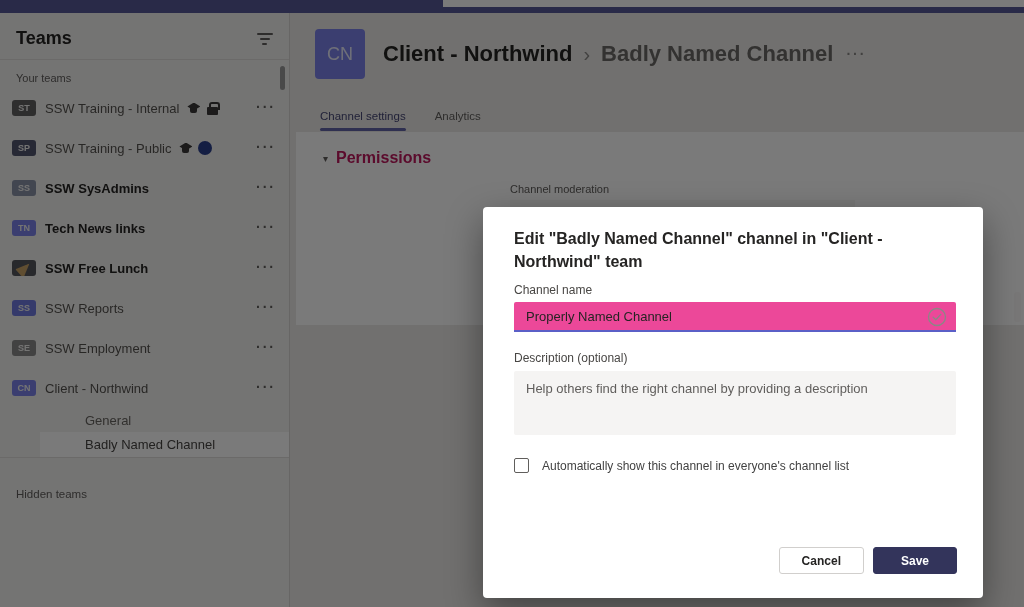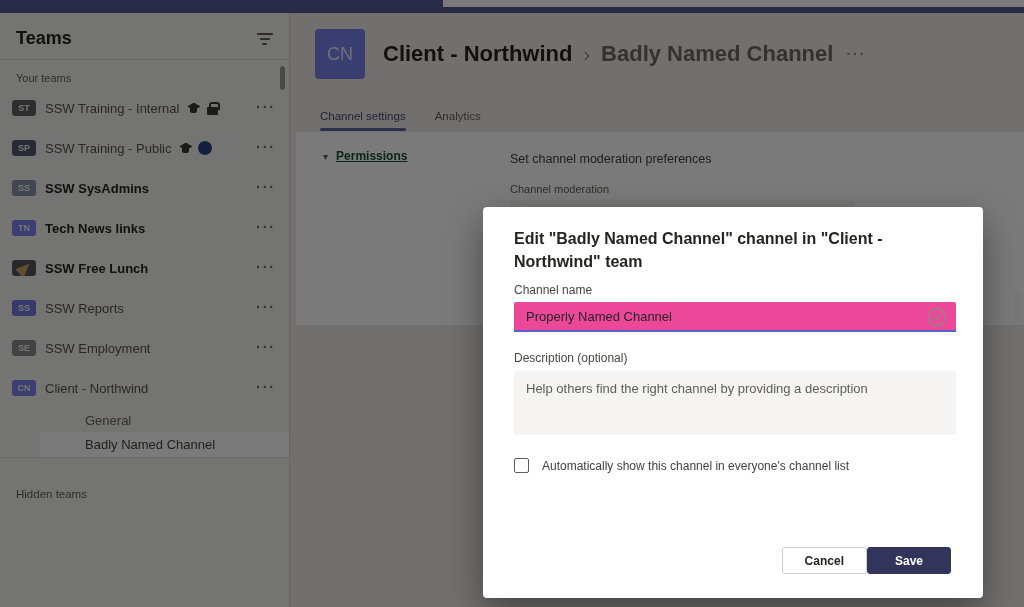--- a/index.html
+++ b/index.html
@@ -48,21 +48,21 @@
   .crumb-sep { margin:0 11px; color:#8A8886; font-size:20px; }
   .channel-title { font-size:22px; font-weight:bold; color:#6B6966; white-space:nowrap; }
   .header-more { margin-left:13px; color:#8A8886; font-size:14px; font-weight:bold; letter-spacing:2px; cursor:pointer; }
   .tabs { position:absolute; left:30px; top:97px; display:flex; gap:29px; }
   .tab { font-size:11.5px; color:#605E5C; padding-bottom:9px; position:relative; cursor:pointer; }
   .tab.active { color:#464775; }
   .tab.active::after { content:""; position:absolute; left:0; right:0; bottom:0; height:3px; background:#6264A7; border-radius:2px; }
   .panel { position:absolute; left:6px; top:119px; right:0; height:193px; background:#FFFFFF; }
   .perm-row { position:absolute; left:27px; top:17px; display:flex; align-items:center; cursor:pointer; }
   .perm-chevron { font-size:10px; color:#605E5C; margin-right:8px; }
-  .perm-label { font-size:12px; font-weight:bold; color:#14532d;text-decoration:underline; }
+  .perm-label { font-size:16px; font-weight:bold; color:#be185d; }
   .perm-summary { position:absolute; left:214px; top:20px; font-size:12.5px; color:#444240; }
   .perm-field-label { position:absolute; left:214px; top:51px; font-size:11px; color:#605E5C; }
   .perm-dropdown { position:absolute; left:214px; top:68px; width:345px; height:26px; background:#F5F4F3; border-bottom:1px solid #D6D4D2; cursor:pointer; }
   .panel-scrollthumb { position:absolute; right:3px; top:160px; width:7px; height:30px; background:#FAF9F8; border-radius:3px; }
 
   
   .dim-overlay { position:absolute; inset:0; background:rgba(0,0,0,0.52); z-index:40; }
 
   
   .dialog { position:absolute; left:483px; top:207px; width:500px; height:391px; background:#FFFFFF; border-radius:4px; z-index:50; box-shadow:0 14px 36px rgba(0,0,0,0.4); padding:20px 27px 0 31px; }
@@ -71,21 +71,21 @@
   .dlg-input-wrap { position:relative; margin-top:5px; }
   .dlg-input { width:100%; height:30px; background:#ec4899; border:none; border-bottom:2px solid #5B5FC7; font-family:"Liberation Sans", sans-serif; font-size:13px; color:#252423; padding:0 36px 0 12px; outline:none; border-radius:2px 2px 0 0; }
   .check-circle { position:absolute; right:9px; top:5px; width:20px; height:20px; }
   .dlg-label-desc { margin-top:19px; }
   .dlg-textarea { display:block; width:100%; height:64px; background:#F5F4F3; border:none; resize:none; font-family:"Liberation Sans", sans-serif; font-size:13px; color:#252423; padding:10px 12px; margin-top:6px; outline:none; border-radius:2px; }
   .dlg-textarea::placeholder { color:#605E5C; opacity:1; }
   .dlg-check-row { display:flex; align-items:center; margin-top:23px; gap:13px; }
   .dlg-checkbox { appearance:none; -webkit-appearance:none; width:15px; height:15px; border:1.5px solid #605E5C; border-radius:2px; background:#fff; cursor:pointer; flex:none; }
   .dlg-checkbox:checked { background:#6264A7; border-color:#6264A7; }
   .dlg-check-label { font-size:12px; color:#424242; cursor:pointer; }
-  .dlg-buttons { position:absolute; right:32px; bottom:24px; display:flex; }
+  .dlg-buttons { position:absolute; right:26px; bottom:24px; display:flex; gap:9px; }
   .btn { height:27px; border-radius:3px; font-family:"Liberation Sans", sans-serif; font-size:12px; font-weight:bold; display:flex; align-items:center; cursor:pointer; }
   .btn-cancel { background:#FFFFFF; border:1px solid #D1CFCD; color:#252423; padding:0 22px; }
   .btn-save { background:#33345B; border:1px solid #33345B; color:#FFFFFF; padding:0 27px; }
 </style>
 </head>
 <body>
 
 <div id="screen">
 
   <div class="titlebar-left"></div>
@@ -196,21 +196,20 @@
     <div class="tabs">
       <span class="tab active">Channel settings</span>
       <span class="tab">Analytics</span>
     </div>
 
     <div class="panel">
       <div class="perm-row">
         <span class="perm-chevron">▾</span>
         <span class="perm-label">Permissions</span>
       </div>
-      <div class="perm-summary">Set channel moderation preferences</div>
       <div class="perm-field-label">Channel moderation</div>
       <div class="perm-dropdown"></div>
       <div class="panel-scrollthumb"></div>
     </div>
   </div>
 
   <div class="dim-overlay"></div>
 
   <div class="dialog">
     <div class="dlg-title">Edit "Badly Named Channel" channel in "Client - Northwind" team</div>

